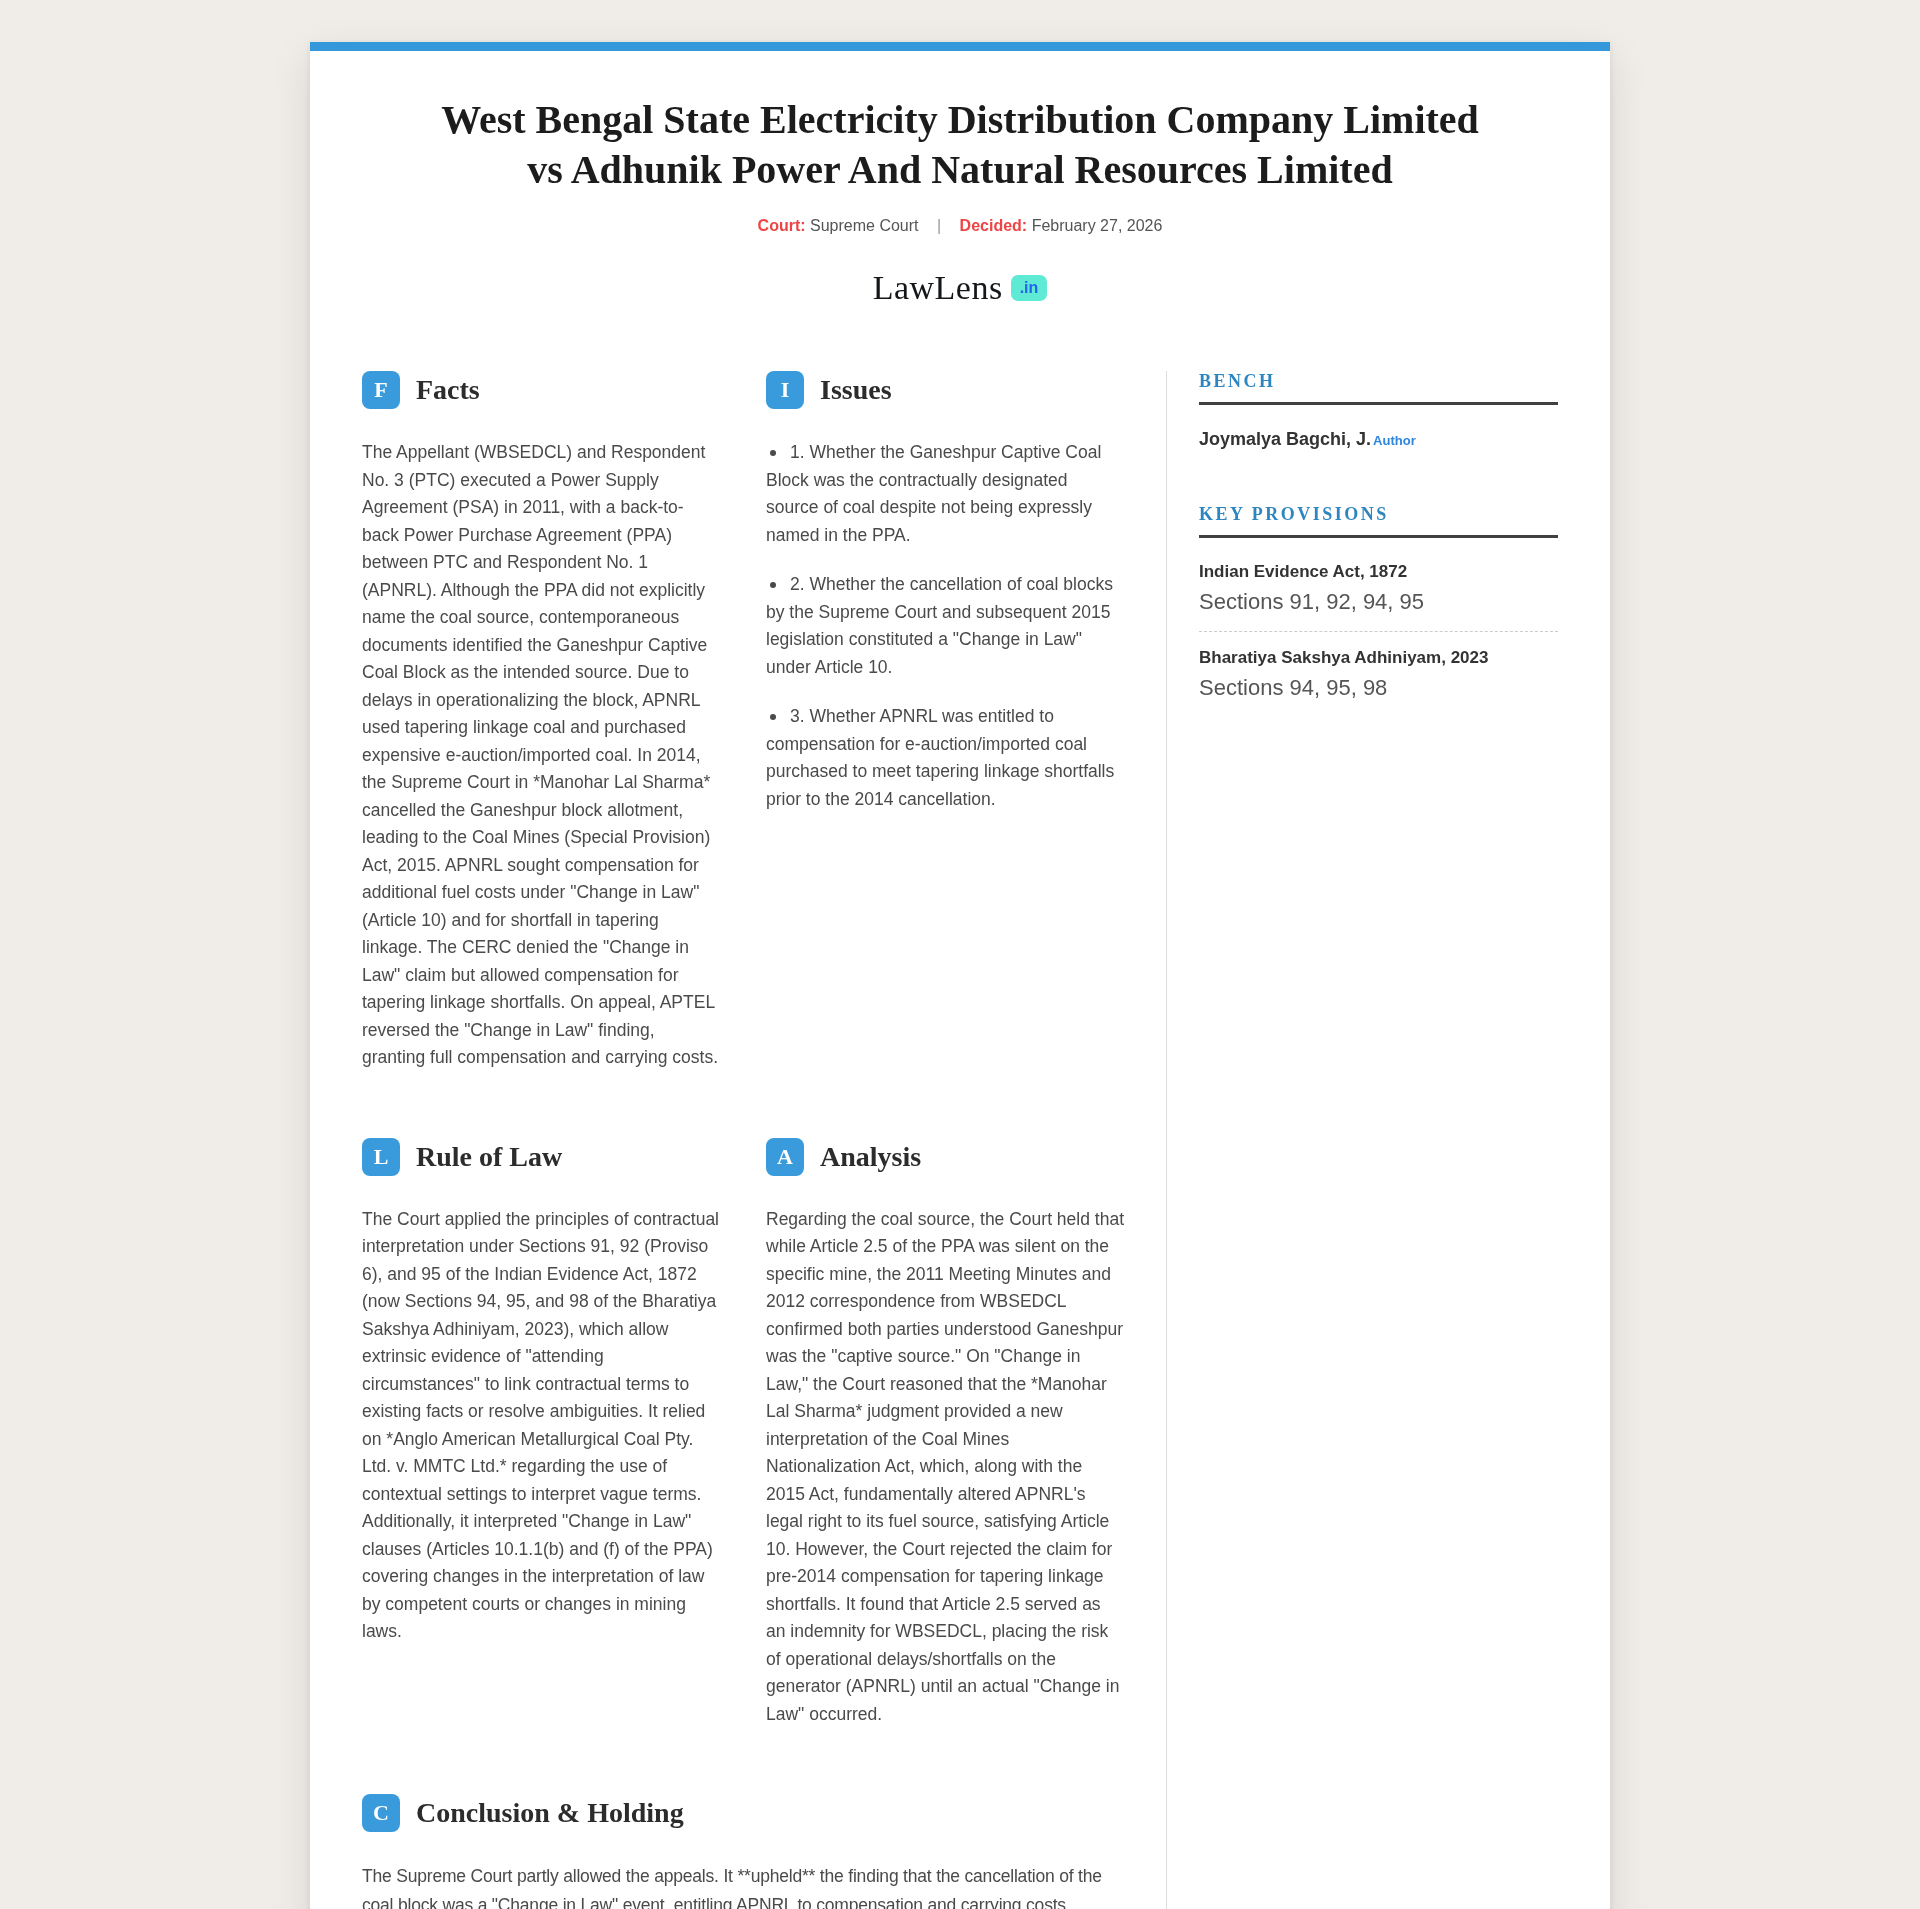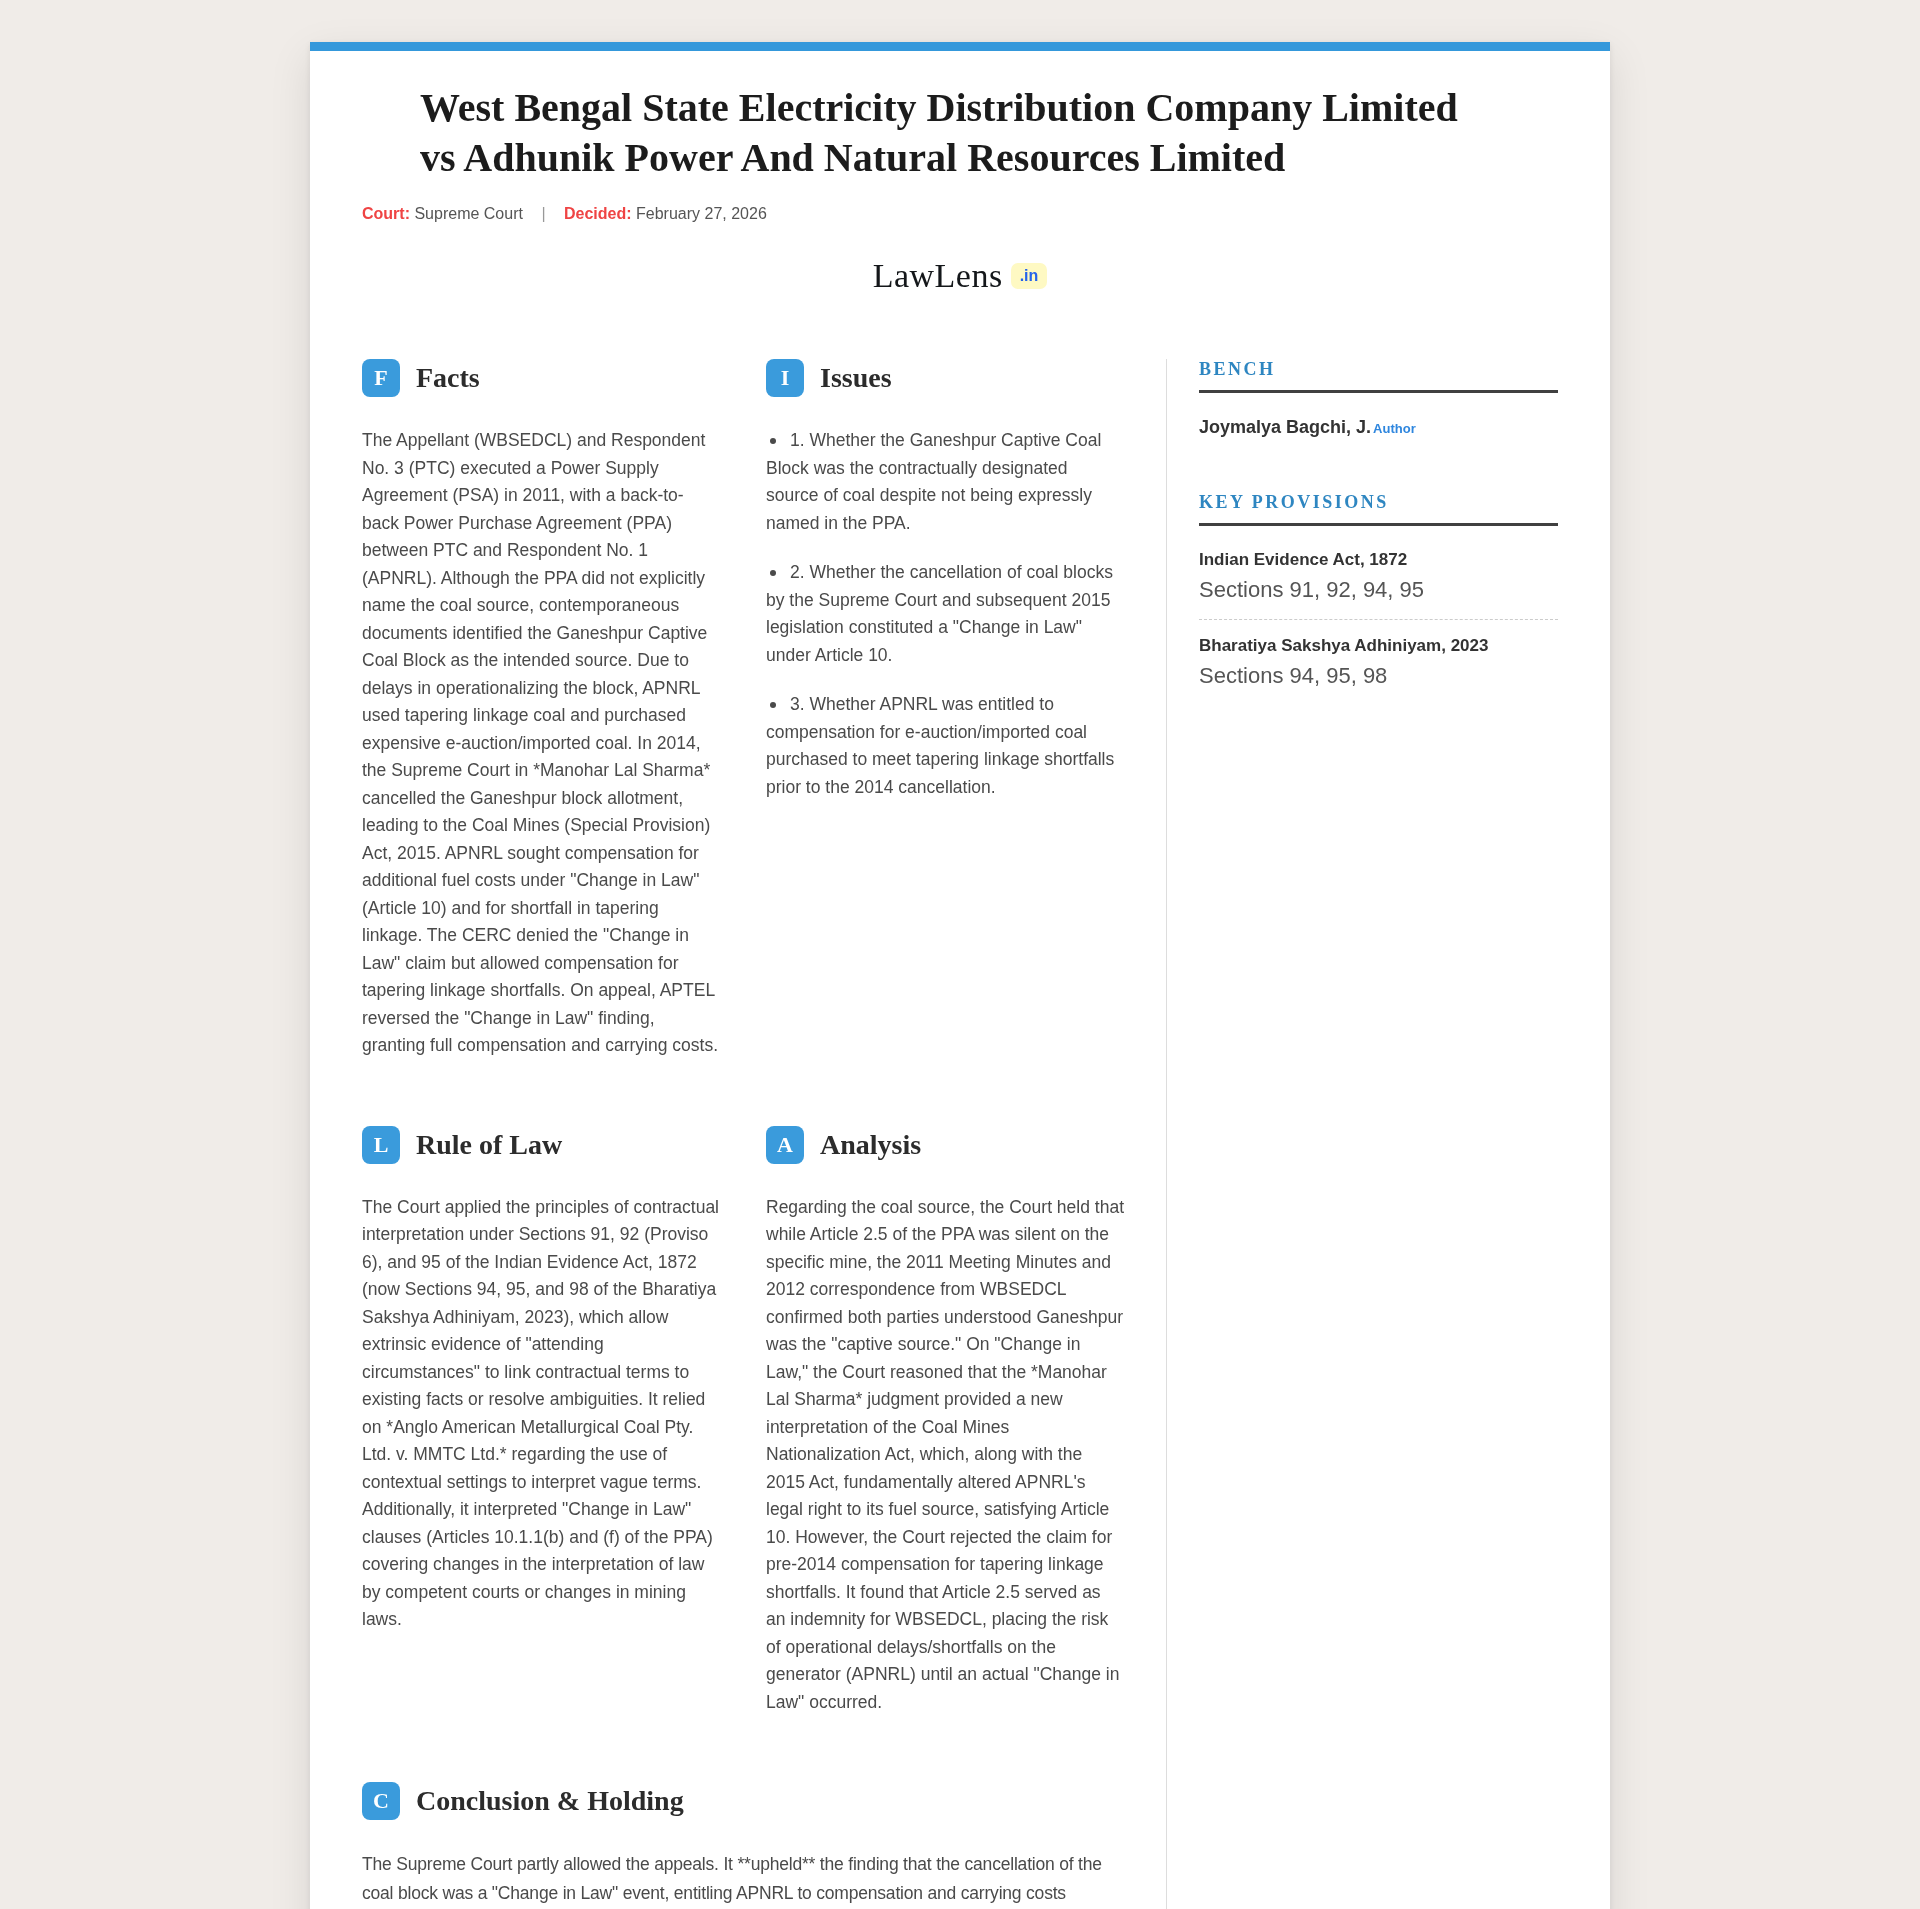--- a/index.html
+++ b/index.html
@@ -14,38 +14,38 @@
     width: 1300px;
     margin: 42px auto 0;
     background: #ffffff;
     box-shadow: 0 2px 6px rgba(0,0,0,.08), 0 14px 40px rgba(0,0,0,.10);
     padding: 0 52px 80px;
     overflow: hidden;
   }
   .accent-bar { height: 9px; background: #3498db; margin: 0 -52px; }
 
   
-  header { position: relative; z-index: 1; padding-top: 32px; text-align: left; }
+  header { position: relative; z-index: 1; padding-top: 44px; text-align: center; }
   h1.title {
     font-family: "Liberation Serif", serif;
     font-size: 40px; line-height: 1.25; font-weight: 700;
     color: #1c1c1c; max-width: 1080px; margin: 0 auto;
   }
   .meta { margin-top: 22px; font-size: 16px; color: #555; }
   .meta .b { font-weight: 700; color: #ef4444; }
   .meta .sep { margin: 0 14px; color: #999; }
   .brand-row { display: flex; align-items: center; margin-top: 34px; flex-direction: column; }
   .brand-row .line { flex: 1; height: 1px; background: #ddd; }
   .brand { display: flex; align-items: center; margin: 0 26px; }
   .brand-name {
     font-family: "Liberation Serif", serif;
     font-size: 34px; color: #14171a; letter-spacing: .5px;
   }
   .brand-tld {
-    margin-left: 8px; background: #fef9c3; color: #2563eb;
+    margin-left: 8px; background: #5eead4; color: #2563eb;
     font-size: 16px; font-weight: 700; padding: 4px 9px; border-radius: 7px;
   }
 
   
   .content {
     position: relative; z-index: 1;
     display: grid; grid-template-columns: 1fr 392px;
     margin-top: 64px;
   }
   main {

